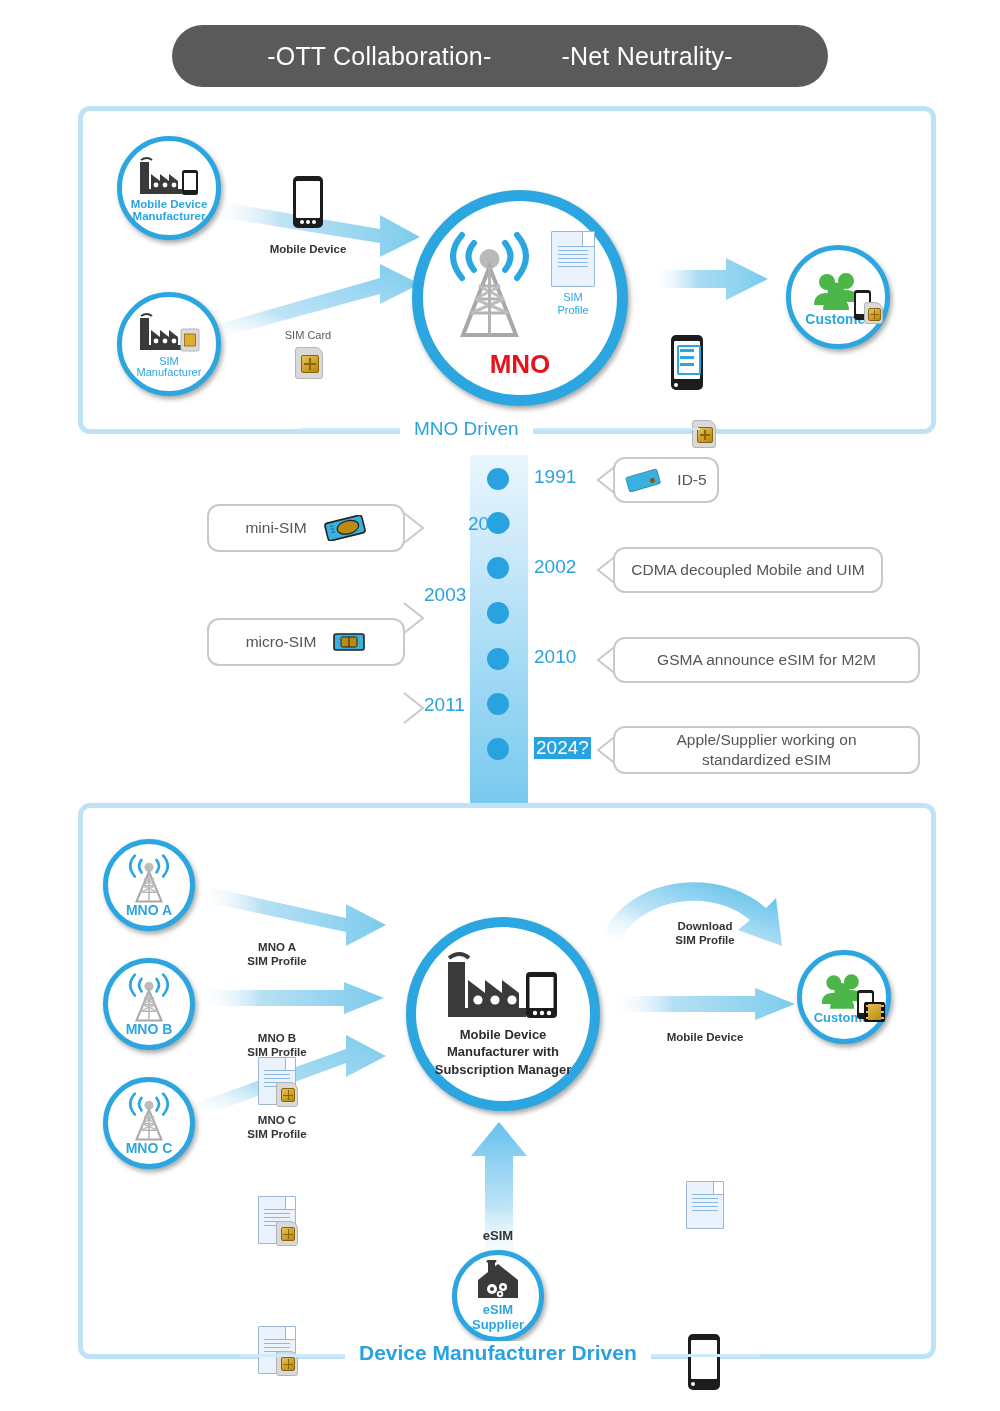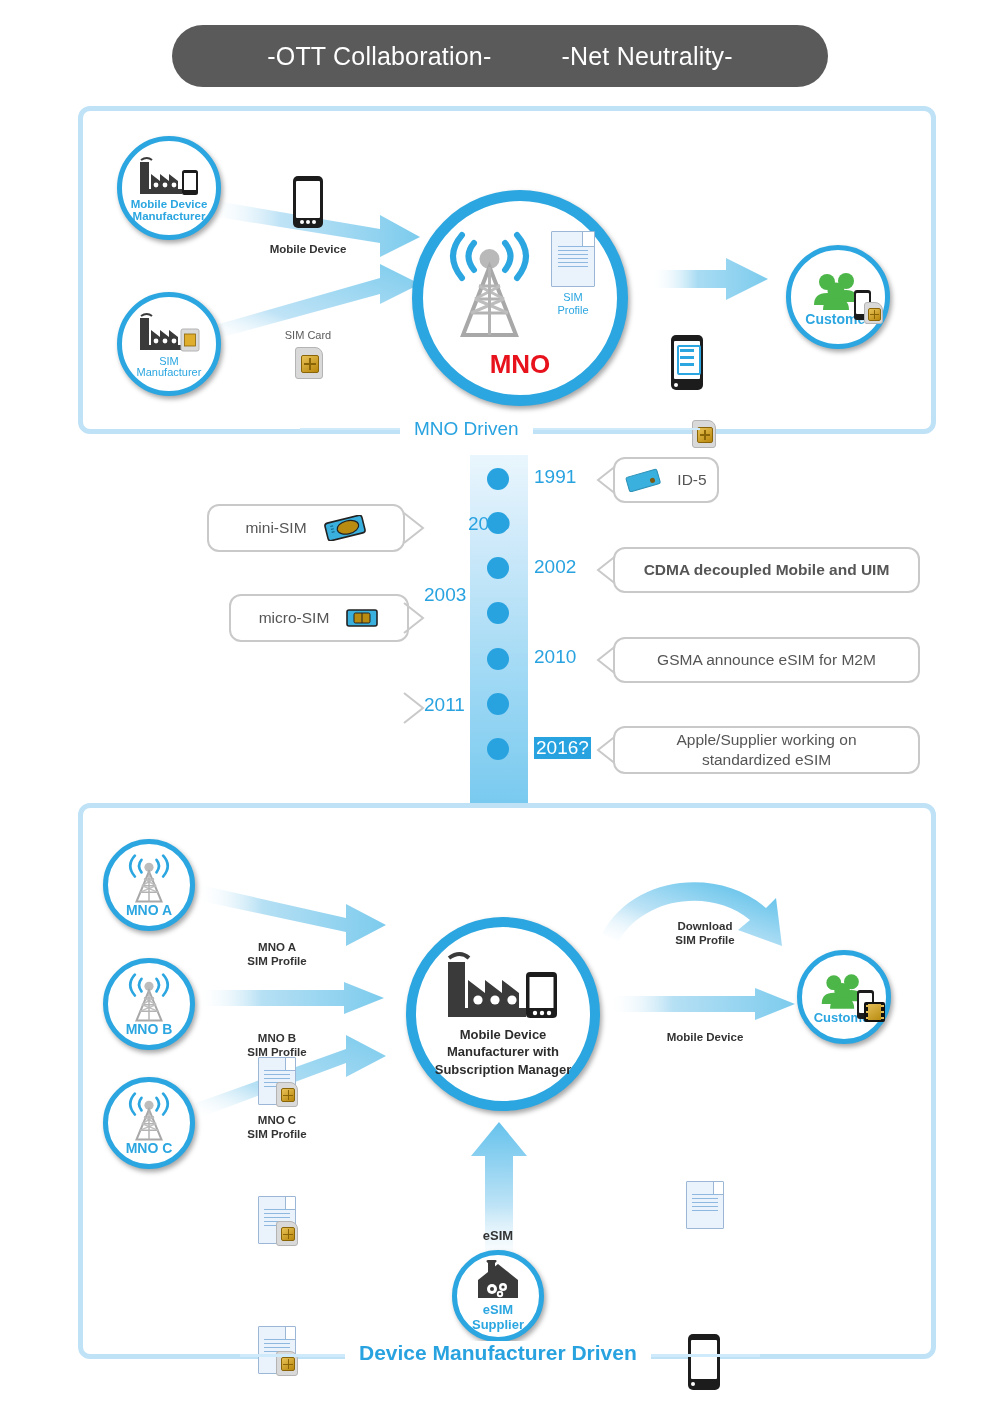--- a/index.html
+++ b/index.html
@@ -284,41 +284,41 @@
   <div class="abs tl-dot" style="top:512px;"></div>
   <div class="abs tl-dot" style="top:557px;"></div>
   <div class="abs tl-dot" style="top:602px;"></div>
   <div class="abs tl-dot" style="top:648px;"></div>
   <div class="abs tl-dot" style="top:693px;"></div>
   <div class="abs tl-dot" style="top:738px;"></div>
 
   <div class="abs tl-year" style="top:466px;">1991</div>
   <div class="abs tl-year" style="top:556px;">2002</div>
   <div class="abs tl-year" style="top:646px;">2010</div>
-  <div class="abs tl-year hl" style="top:737px;">2016?</div>
+  <div class="abs tl-year hl" style="top:737px;">2024?</div>
 
   <div class="abs yr-lab" style="left:424px;top:513px;margin-left:44px;">2000</div>
   <div class="abs yr-lab" style="left:424px;top:584px;">2003</div>
   <div class="abs yr-lab" style="left:424px;top:694px;">2011</div>
 
   <div class="abs callout left" style="left:207px;top:504px;width:198px;height:48px;">
     <span>mini-SIM</span>
     <svg width="44" height="26" viewBox="0 0 44 26">
       <g transform="rotate(-14 22 13)">
         <rect x="3" y="4" width="38" height="18" rx="3" fill="#3ab0de" stroke="#222" stroke-width="1.6"></rect>
         <ellipse cx="25" cy="13" rx="11" ry="6.5" fill="#b98c11" stroke="#222" stroke-width="1.2"></ellipse>
         <path d="M8 8 l3 0 M8 11 l3 0 M8 14 l3 0" stroke="#1a6b8c" stroke-width="1.2"></path>
       </g>
     </svg>
   </div>
   <svg class="abs beak" style="left:403px;top:511px;" width="22" height="34">
     <path d="M1 2 L20 17 L1 32" fill="none" stroke="#c9c9c9" stroke-width="2"></path>
   </svg>
 
-  <div class="abs callout left" style="left:207px;top:594px;width:180px;height:48px;margin-left:22px;">
+  <div class="abs callout left" style="left:207px;top:618px;width:198px;height:48px;">
     <span>micro-SIM</span>
     <svg width="34" height="22" viewBox="0 0 34 22">
       <rect x="2" y="3" width="30" height="16" rx="2" fill="#3ab0de" stroke="#222" stroke-width="1.6"></rect>
       <rect x="9" y="6" width="16" height="10" rx="1.5" fill="#b98c11" stroke="#222" stroke-width="1"></rect>
       <path d="M17 6 L17 16" stroke="#222" stroke-width="1"></path>
     </svg>
   </div>
   <svg class="abs beak" style="left:403px;top:601px;" width="22" height="34">
     <path d="M1 2 L20 17 L1 32" fill="none" stroke="#c9c9c9" stroke-width="2"></path>
   </svg>
@@ -336,21 +336,21 @@
         <rect x="2" y="5" width="32" height="15" rx="2" fill="#3ab0de" stroke="#2a8fb5" stroke-width="1"></rect>
         <circle cx="27" cy="15" r="2.5" fill="#7a5a14"></circle>
       </g>
     </svg>
     <span>ID-5</span>
   </div>
 
   <svg class="abs beak" style="left:596px;top:553px;" width="22" height="34">
     <path d="M21 2 L2 17 L21 32" fill="none" stroke="#c9c9c9" stroke-width="2"></path>
   </svg>
-  <div class="abs callout" style="left:613px;top:547px;width:307px;height:46px;font-weight:bold;">
+  <div class="abs callout" style="left:613px;top:547px;width:270px;height:46px;">
     <span>CDMA decoupled Mobile and UIM</span>
   </div>
 
   <svg class="abs beak" style="left:596px;top:643px;" width="22" height="34">
     <path d="M21 2 L2 17 L21 32" fill="none" stroke="#c9c9c9" stroke-width="2"></path>
   </svg>
   <div class="abs callout" style="left:613px;top:637px;width:307px;height:46px;">
     <span>GSMA announce eSIM for M2M</span>
   </div>
 

